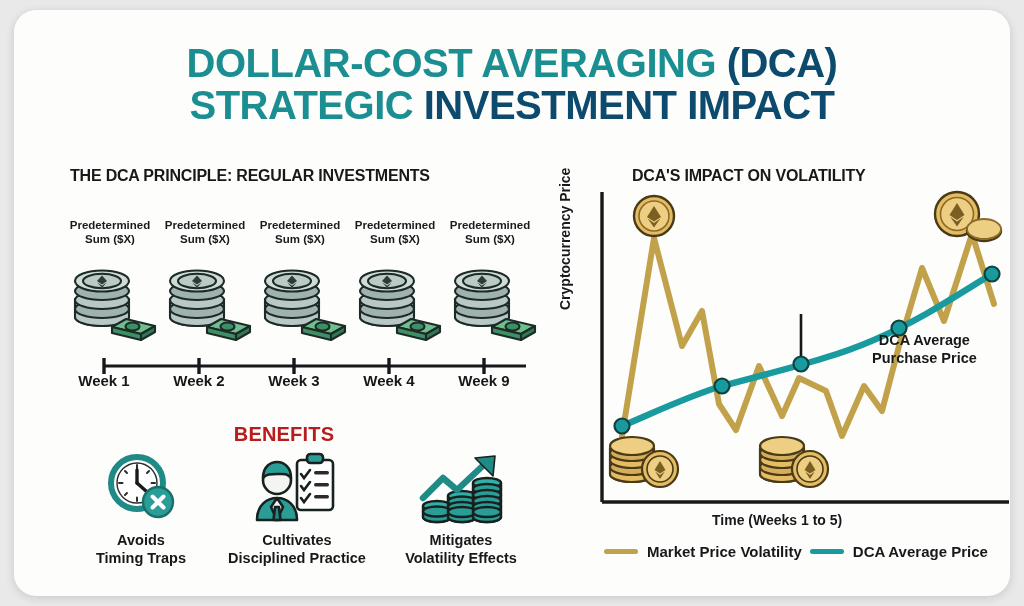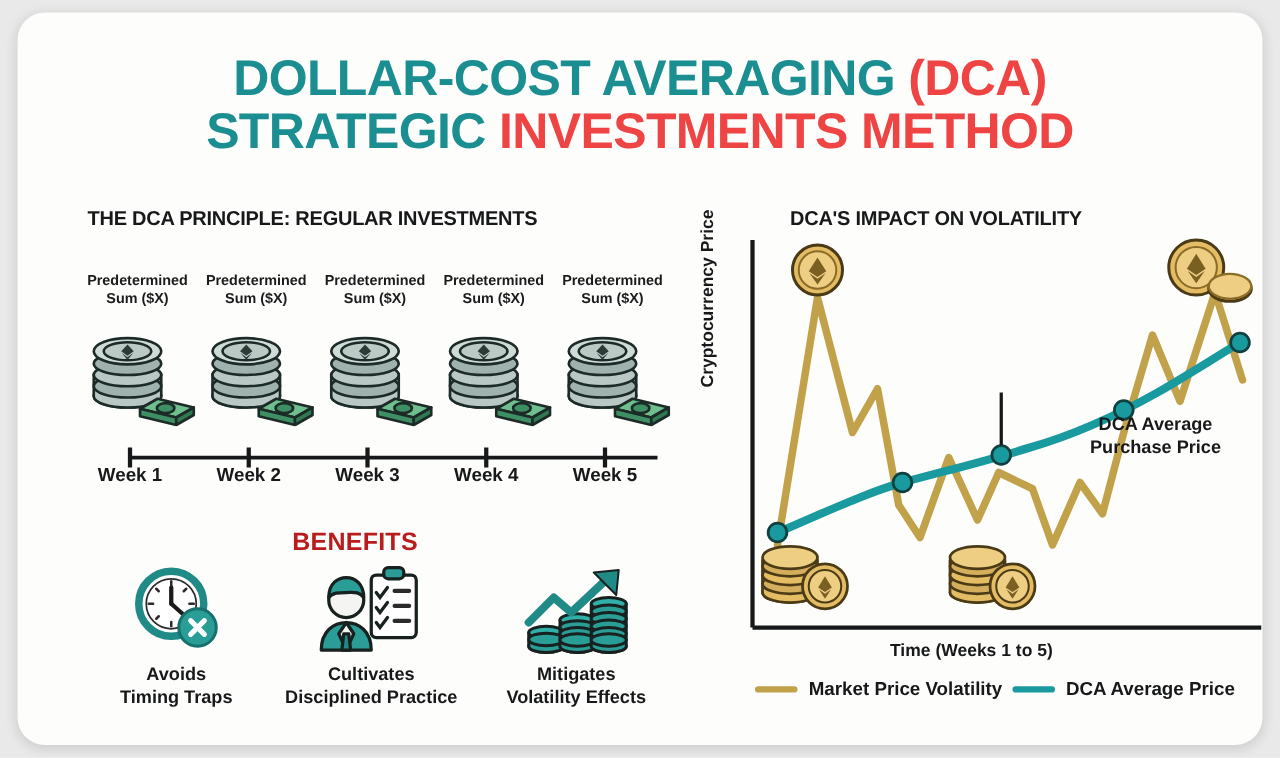--- a/index.html
+++ b/index.html
@@ -35,21 +35,21 @@
     text-align: center;
     line-height: 1.06;
   }
   .title-line {
     font-size: 40px;
     font-weight: bold;
     letter-spacing: -0.5px;
     white-space: nowrap;
   }
   .t-teal { color: #1B8E92; }
-  .t-green { color: #ef4444; }
+  .t-green { color: #0c4a6e; }
 
   
   .sec-head {
     position: absolute;
     font-size: 16px;
     font-weight: bold;
     color: #17181a;
     white-space: nowrap;
     letter-spacing: -0.2px;
   }
@@ -164,21 +164,21 @@
 <body>
 
 <div id="page">
   <div class="card">
 
     <div class="title-block">
       <div class="title-line">
         <span class="t-teal">DOLLAR-COST AVERAGING </span><span class="t-green">(DCA)</span>
       </div>
       <div class="title-line">
-        <span class="t-teal">STRATEGIC </span><span class="t-green">INVESTMENTS METHOD</span>
+        <span class="t-teal">STRATEGIC </span><span class="t-green">INVESTMENT IMPACT</span>
       </div>
     </div>
 
     <div class="sec-head" id="head-left">THE DCA PRINCIPLE: REGULAR INVESTMENTS</div>
 
     <div class="invest-col" style="left:44px">
       <div class="invest-label">Predetermined
 Sum ($X)</div>
       <div class="stack-wrap">
         <svg width="96" height="86" viewBox="0 0 96 86">
@@ -313,21 +313,21 @@
       <line x1="103" y1="3" x2="103" y2="19" stroke="#17181a" stroke-width="3.4"></line>
       <line x1="198" y1="3" x2="198" y2="19" stroke="#17181a" stroke-width="3.4"></line>
       <line x1="293" y1="3" x2="293" y2="19" stroke="#17181a" stroke-width="3.4"></line>
       <line x1="388" y1="3" x2="388" y2="19" stroke="#17181a" stroke-width="3.4"></line>
     </svg>
 
     <div class="week-label" style="left:38px">Week 1</div>
     <div class="week-label" style="left:133px">Week 2</div>
     <div class="week-label" style="left:228px">Week 3</div>
     <div class="week-label" style="left:323px">Week 4</div>
-    <div class="week-label" style="left:418px">Week 5</div>
+    <div class="week-label" style="left:418px">Week 9</div>
 
     <div id="benefits-title">BENEFITS</div>
 
     <div class="benefit" style="left:42px">
       <div class="benefit-icon">
         <svg width="80" height="76" viewBox="0 0 80 76">
           <circle cx="36" cy="33" r="26" fill="#ffffff" stroke="#1F8A86" stroke-width="6"></circle>
           <circle cx="36" cy="33" r="20" fill="none" stroke="#2b2b2b" stroke-width="1.4"></circle>
           <g stroke="#2b2b2b" stroke-width="2" stroke-linecap="round">
             <line x1="36" y1="15" x2="36" y2="18.5"></line>

